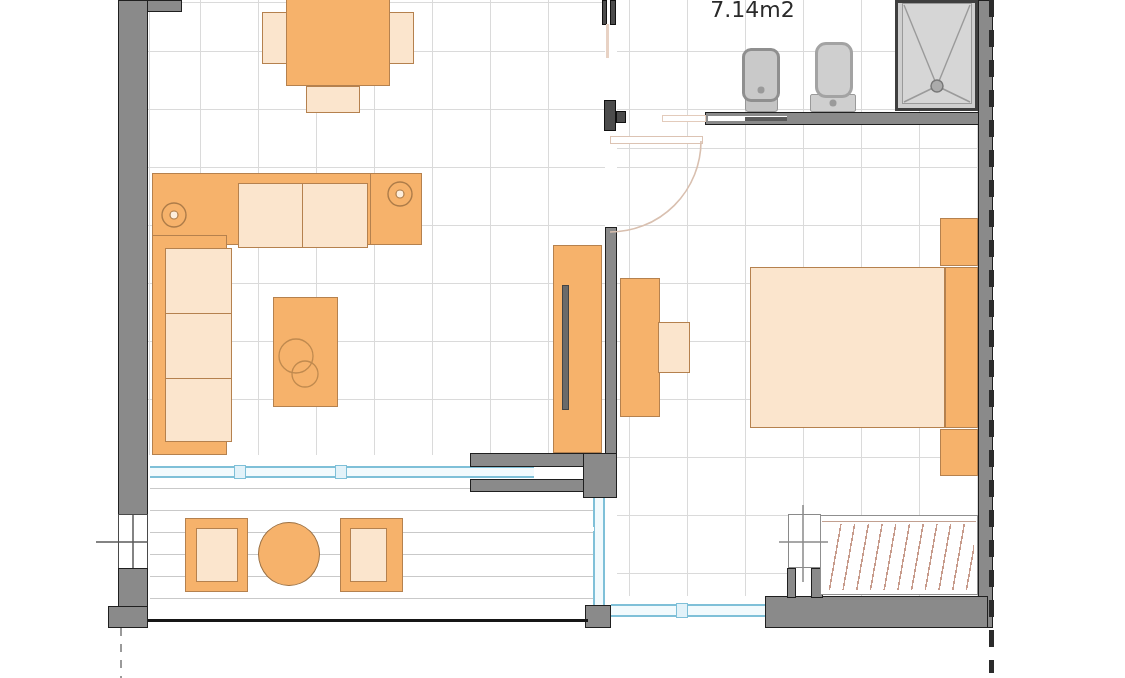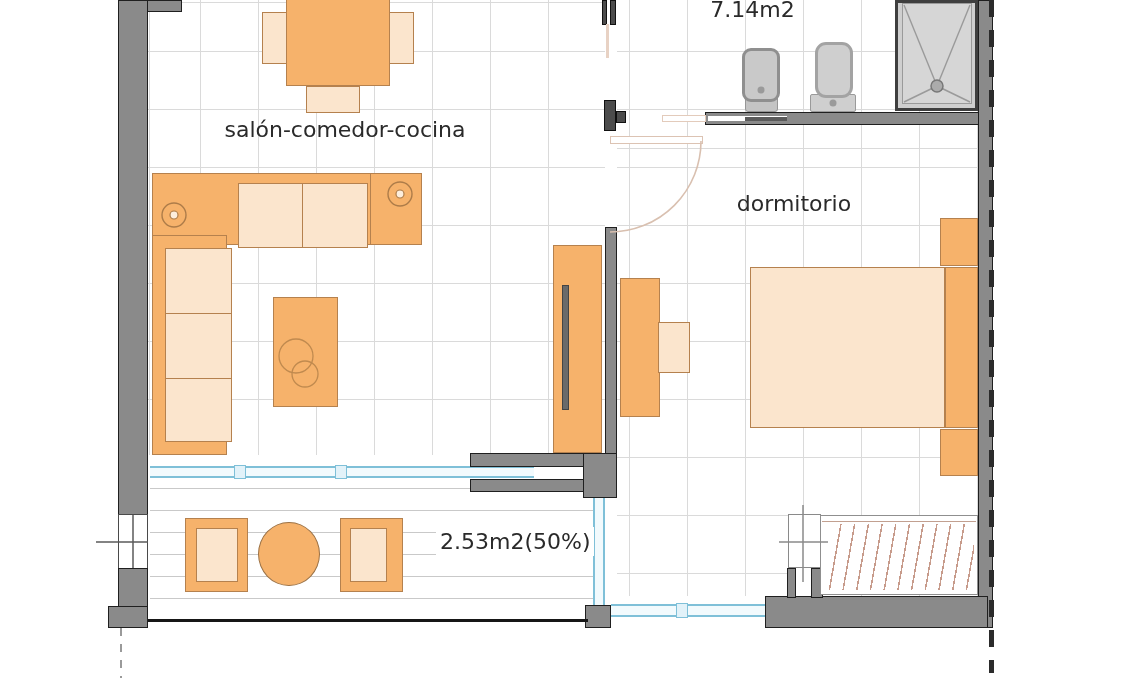--- a/index.html
+++ b/index.html
@@ -127,28 +127,25 @@
 
   <div class="abs orange" style="left:185px;top:518px;width:63px;height:74px;"></div>
   <div class="abs lightf" style="left:196px;top:528px;width:42px;height:54px;"></div>
   <div class="abs orange" style="left:258px;top:522px;width:62px;height:64px;border-radius:50%;border:1px solid #9c7245;"></div>
   <div class="abs orange" style="left:340px;top:518px;width:63px;height:74px;"></div>
   <div class="abs lightf" style="left:350px;top:528px;width:37px;height:54px;"></div>
 
   <div class="abs" style="left:610px;top:136px;width:93px;height:8px;background:#fff;border:1px solid #dcc3b3;"></div>
 
   <div class="abs lbl center" style="left:180px;top:117px;width:330px;">
-    <div>salón-comedor-cocina</div>
   </div>
   <div class="abs lbl center" style="left:695px;top:-3px;width:115px;">7.14m2</div>
   <div class="abs lbl center" style="left:709px;top:191px;width:170px;">
-    <div>dormitorio</div>
   </div>
   <div class="abs lbl" style="left:436px;top:527px;width:158px;background:#fff;padding:2px 0 2px 4px;">
-    <div>2.53m2(50%)</div>
   </div>
 
   <svg class="overlay" width="1125" height="678" viewBox="0 0 1125 678">
 
     <path d="M 701 141 A 91 91 0 0 1 610 232" fill="none" stroke="#d9c0b0" stroke-width="1.6"></path>
 
     <circle cx="174" cy="215" r="12" fill="none" stroke="#ad7c49" stroke-width="1.4"></circle>
     <circle cx="174" cy="215" r="4" fill="#fdeedd" stroke="#ad7c49" stroke-width="1.2"></circle>
     <circle cx="400" cy="194" r="12" fill="none" stroke="#ad7c49" stroke-width="1.4"></circle>
     <circle cx="400" cy="194" r="4" fill="#fdeedd" stroke="#ad7c49" stroke-width="1.2"></circle>

